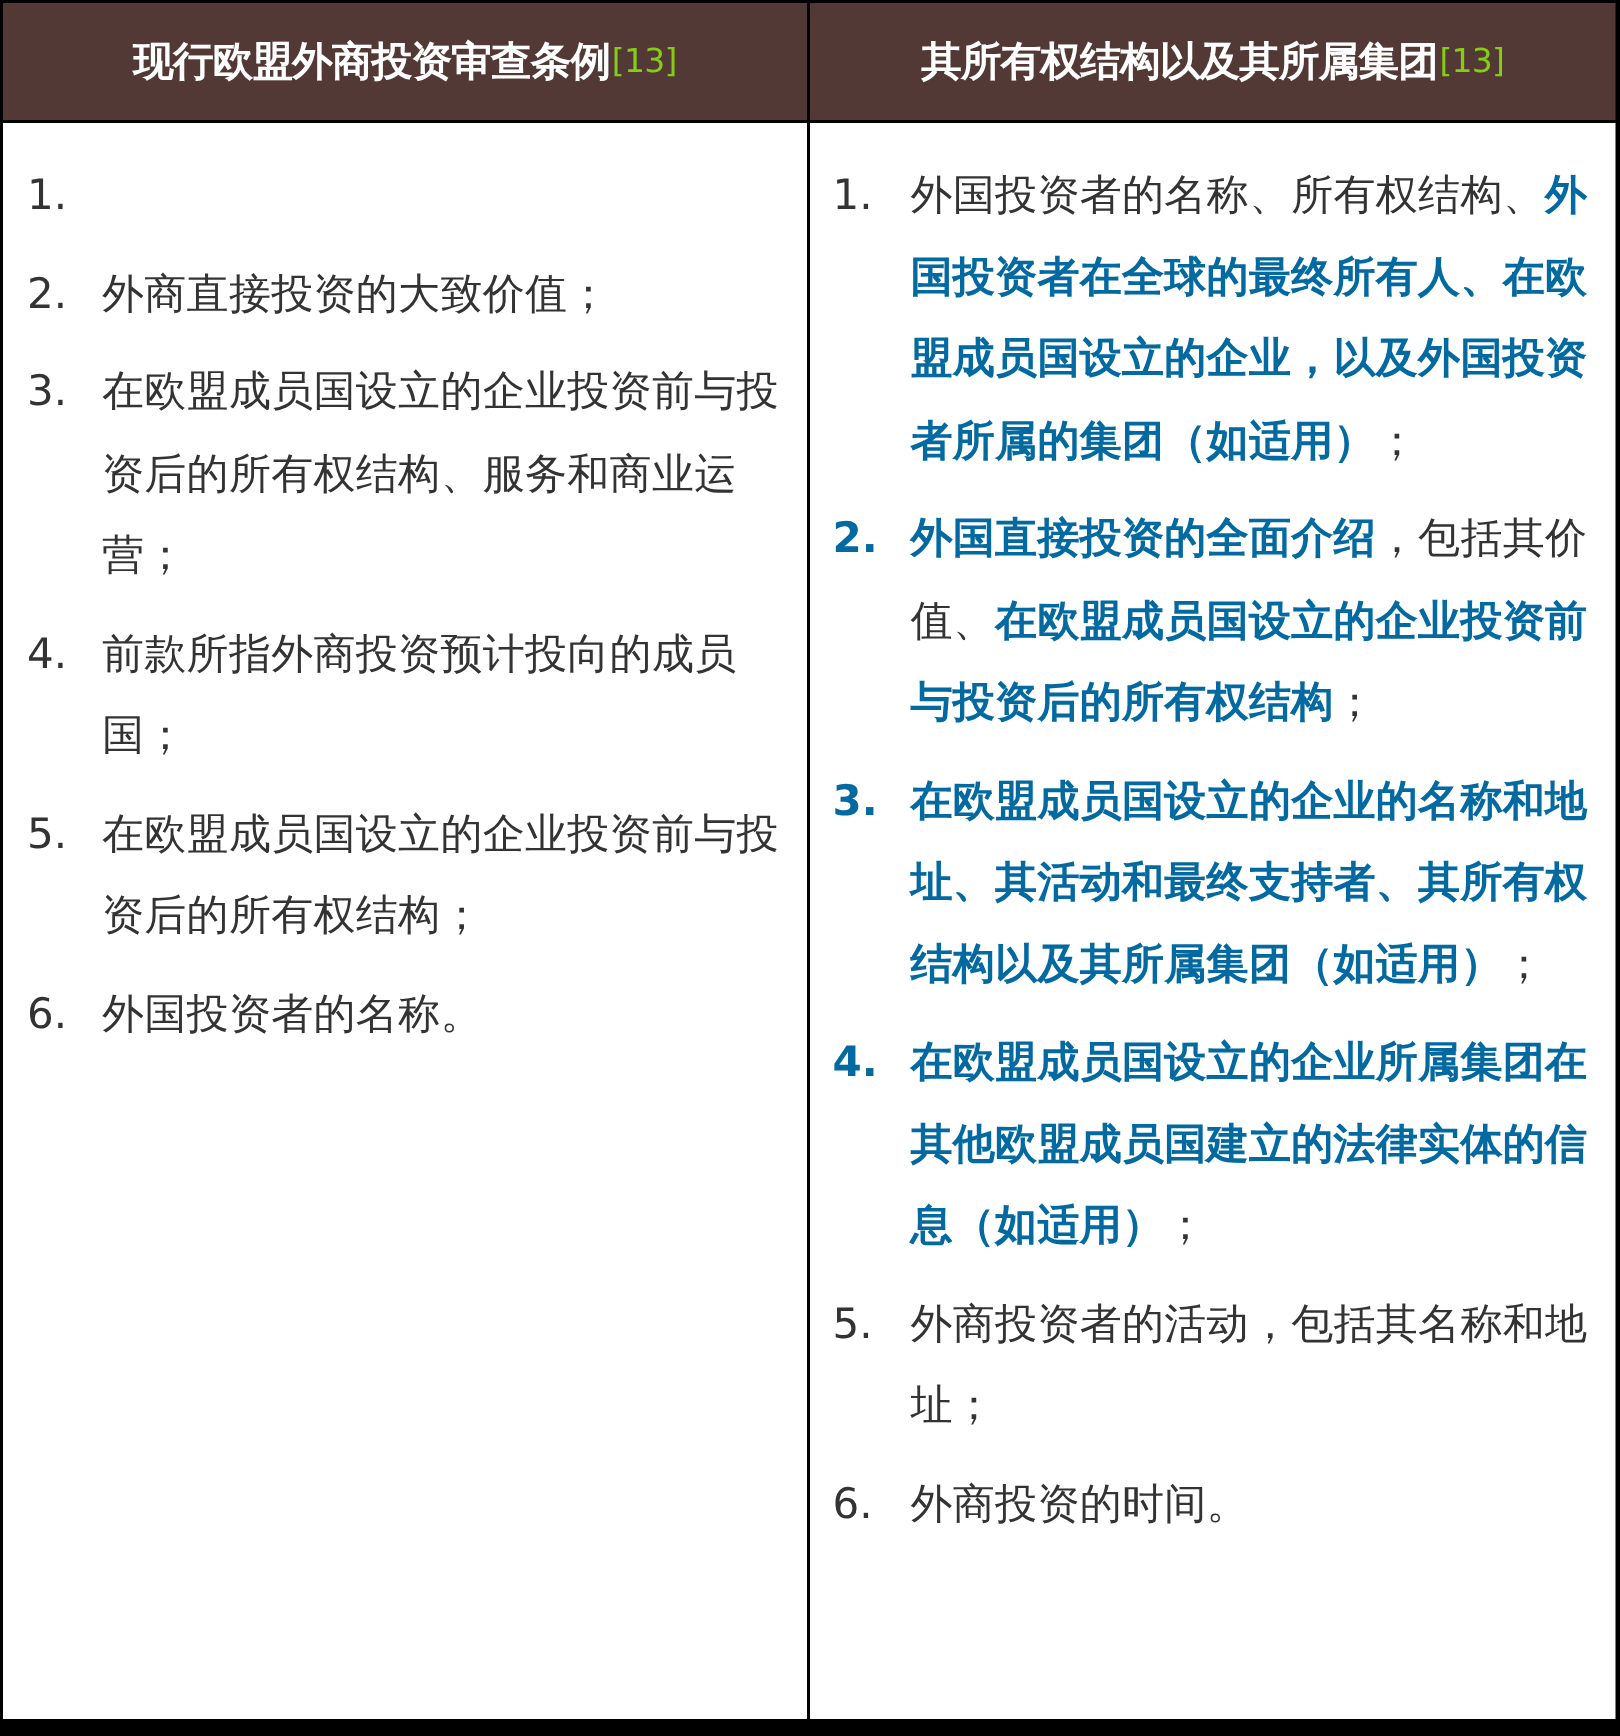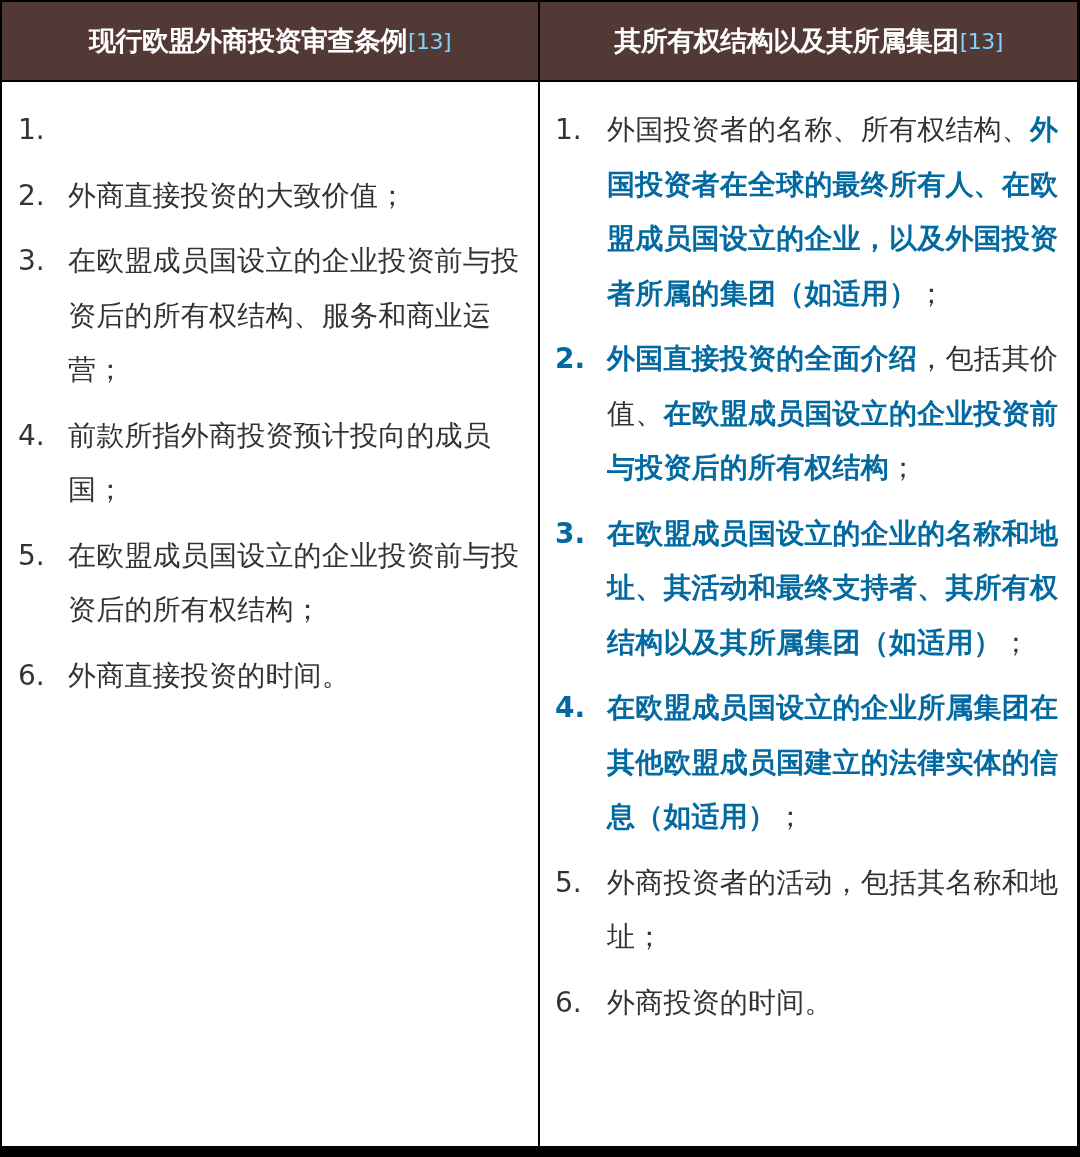--- a/index.html
+++ b/index.html
@@ -32,21 +32,21 @@
       color: #ffffff;
       font-weight: bold;
       font-size: 27px;
       display: flex;
       align-items: center;
       justify-content: center;
       letter-spacing: -0.5px;
       white-space: nowrap;
     }
     .th .ref {
-      color: #7dd3fc;
+      color: #84cc16;
       font-weight: normal;
       font-size: 22px;
       margin-left: 1px;
     }
     .td {
       background: #ffffff;
       position: relative;
     }
     .td.left { border-right: 0; }
     ol.items {
@@ -119,21 +119,21 @@
       <li class="item">
         <span class="num">4.</span>
         <span class="txt">前款所指外商投资预计投向的成员国；</span>
       </li>
       <li class="item">
         <span class="num">5.</span>
         <span class="txt">在欧盟成员国设立的企业投资前与投资后的所有权结构；</span>
       </li>
       <li class="item">
         <span class="num">6.</span>
-        <span class="txt">外商直接投资的时间。</span>
+        <span class="txt">外国投资者的名称。</span>
       </li>
     </ol>
   </div>
 
   <div class="td right">
     <ol class="items">
       <li class="item">
         <span class="num">1.</span>
         <span class="txt"><span>外国投资者的名称、所有权结构、</span><span class="bold">外国投资者在全球的最终所有人、在欧盟成员国设立的企业，以及外国投资者所属的集团（如适用）</span><span>；</span></span>
       </li>

